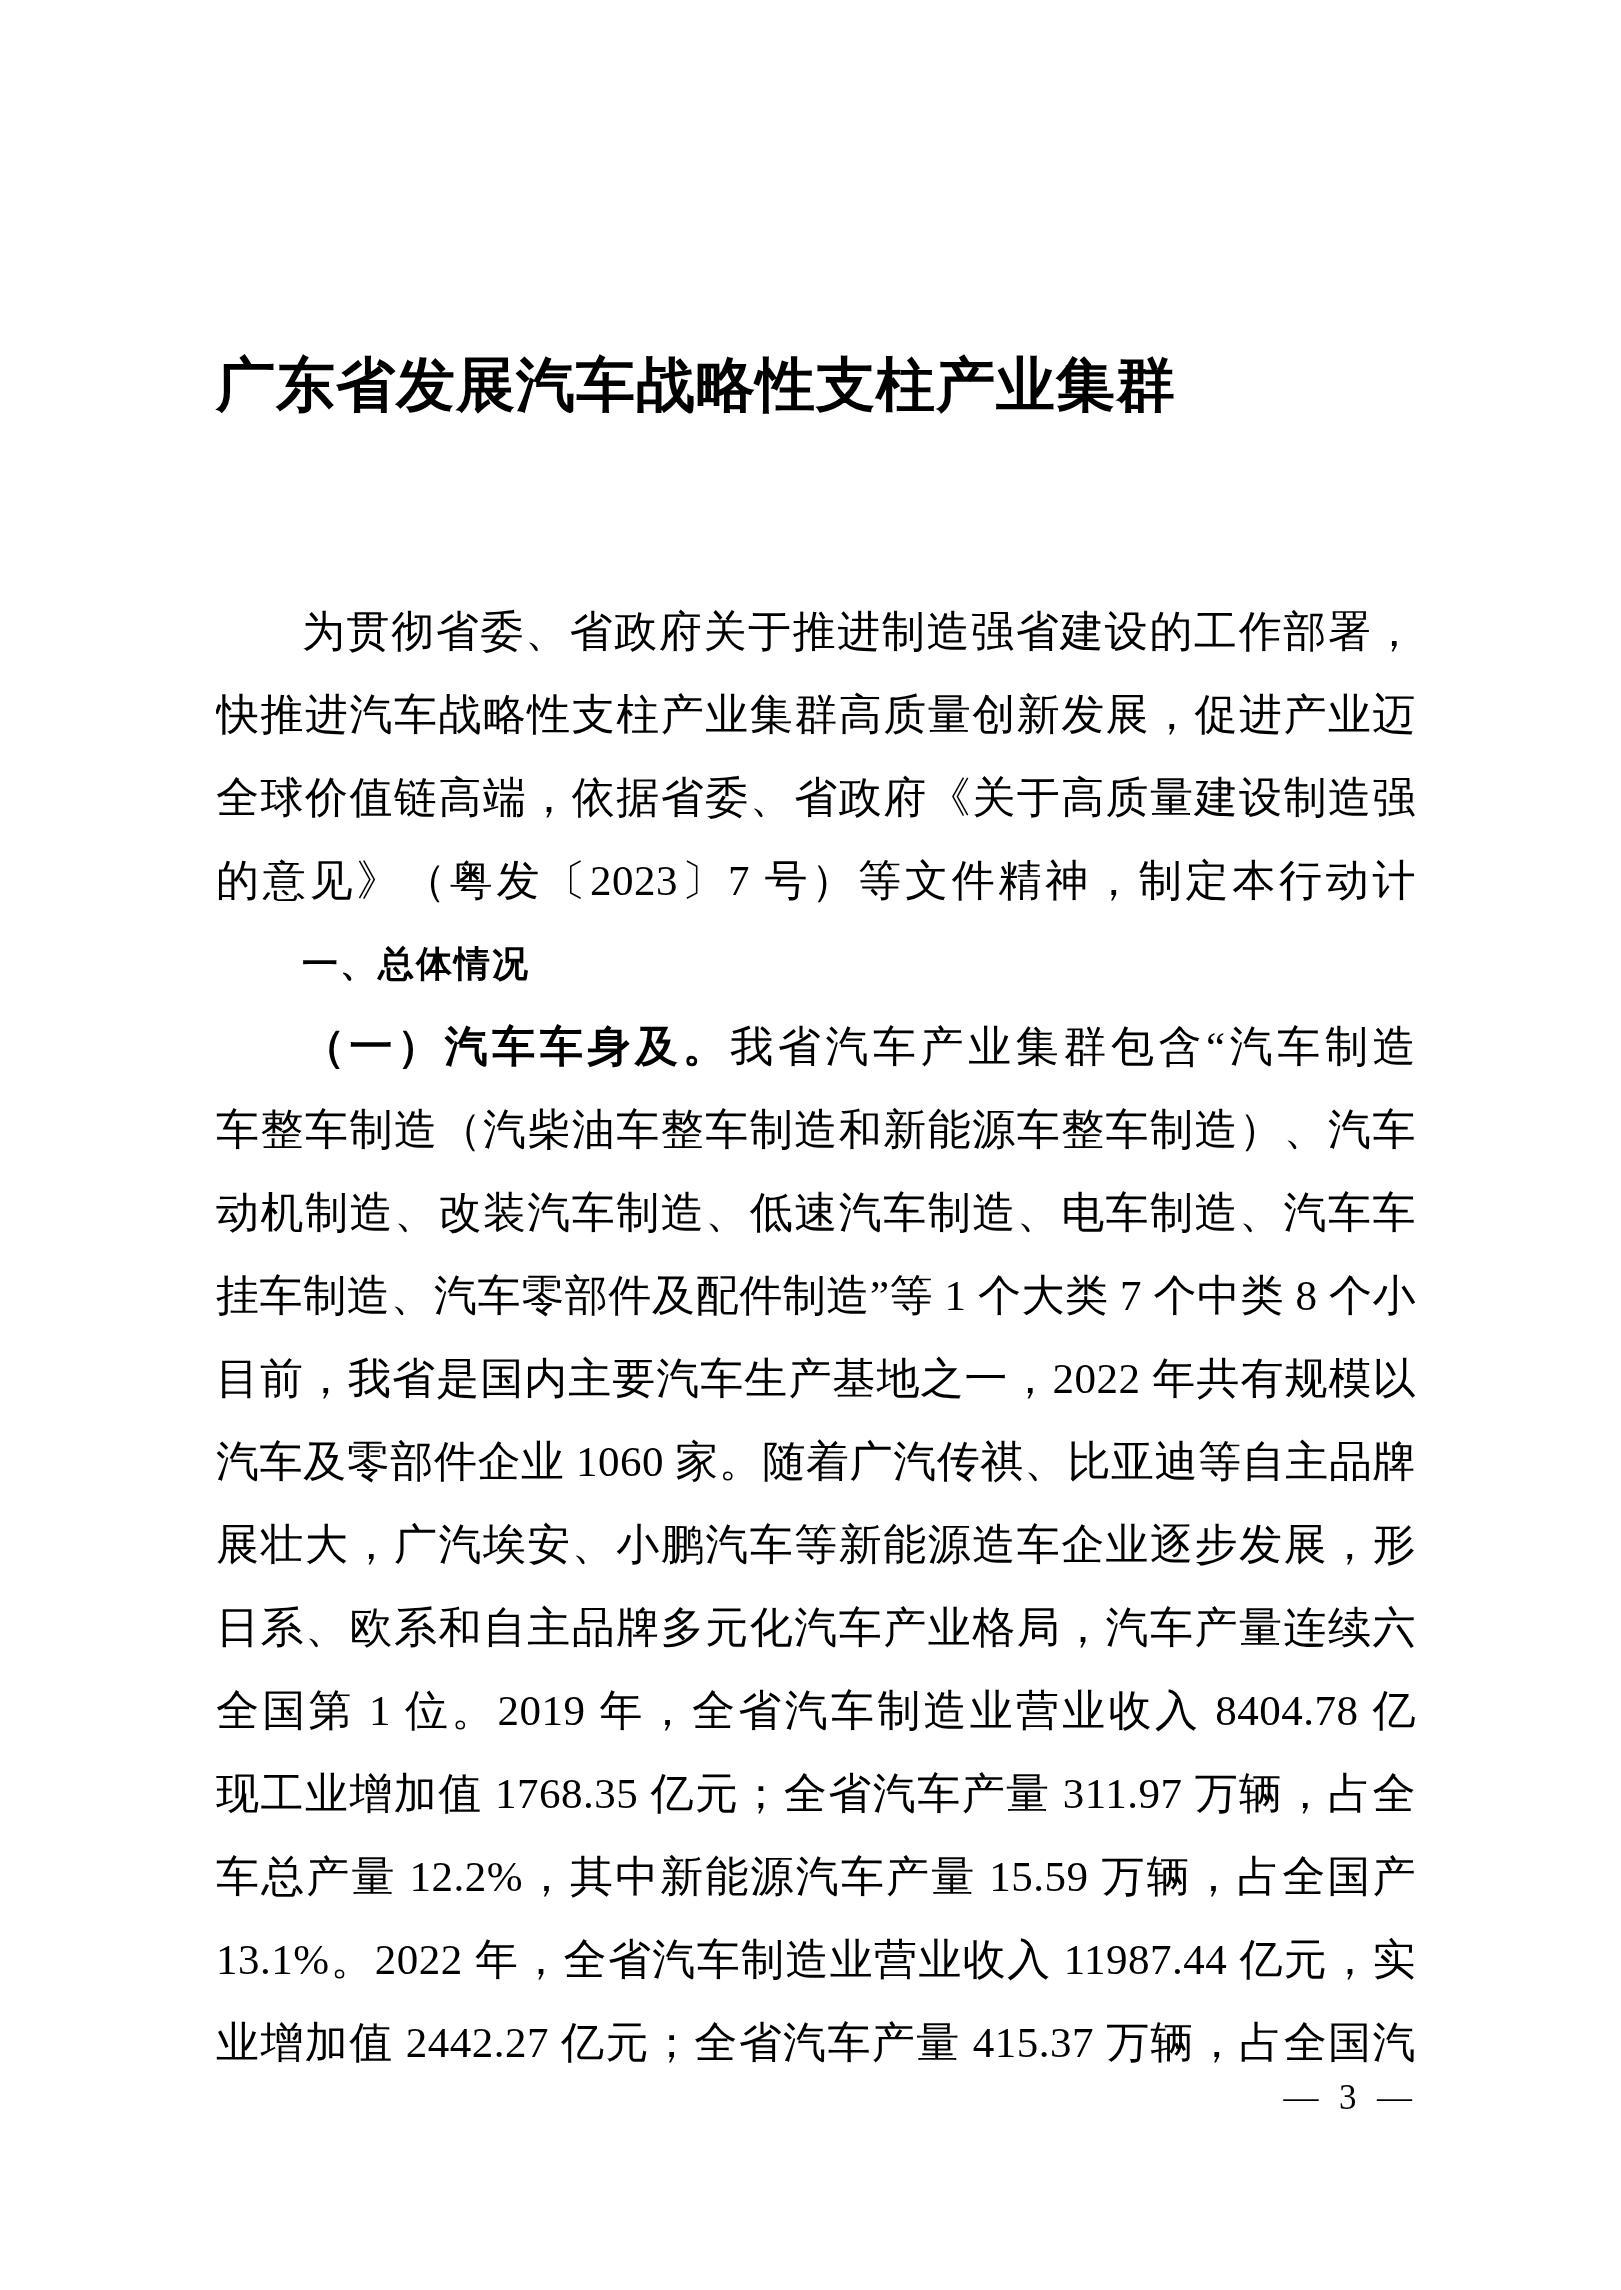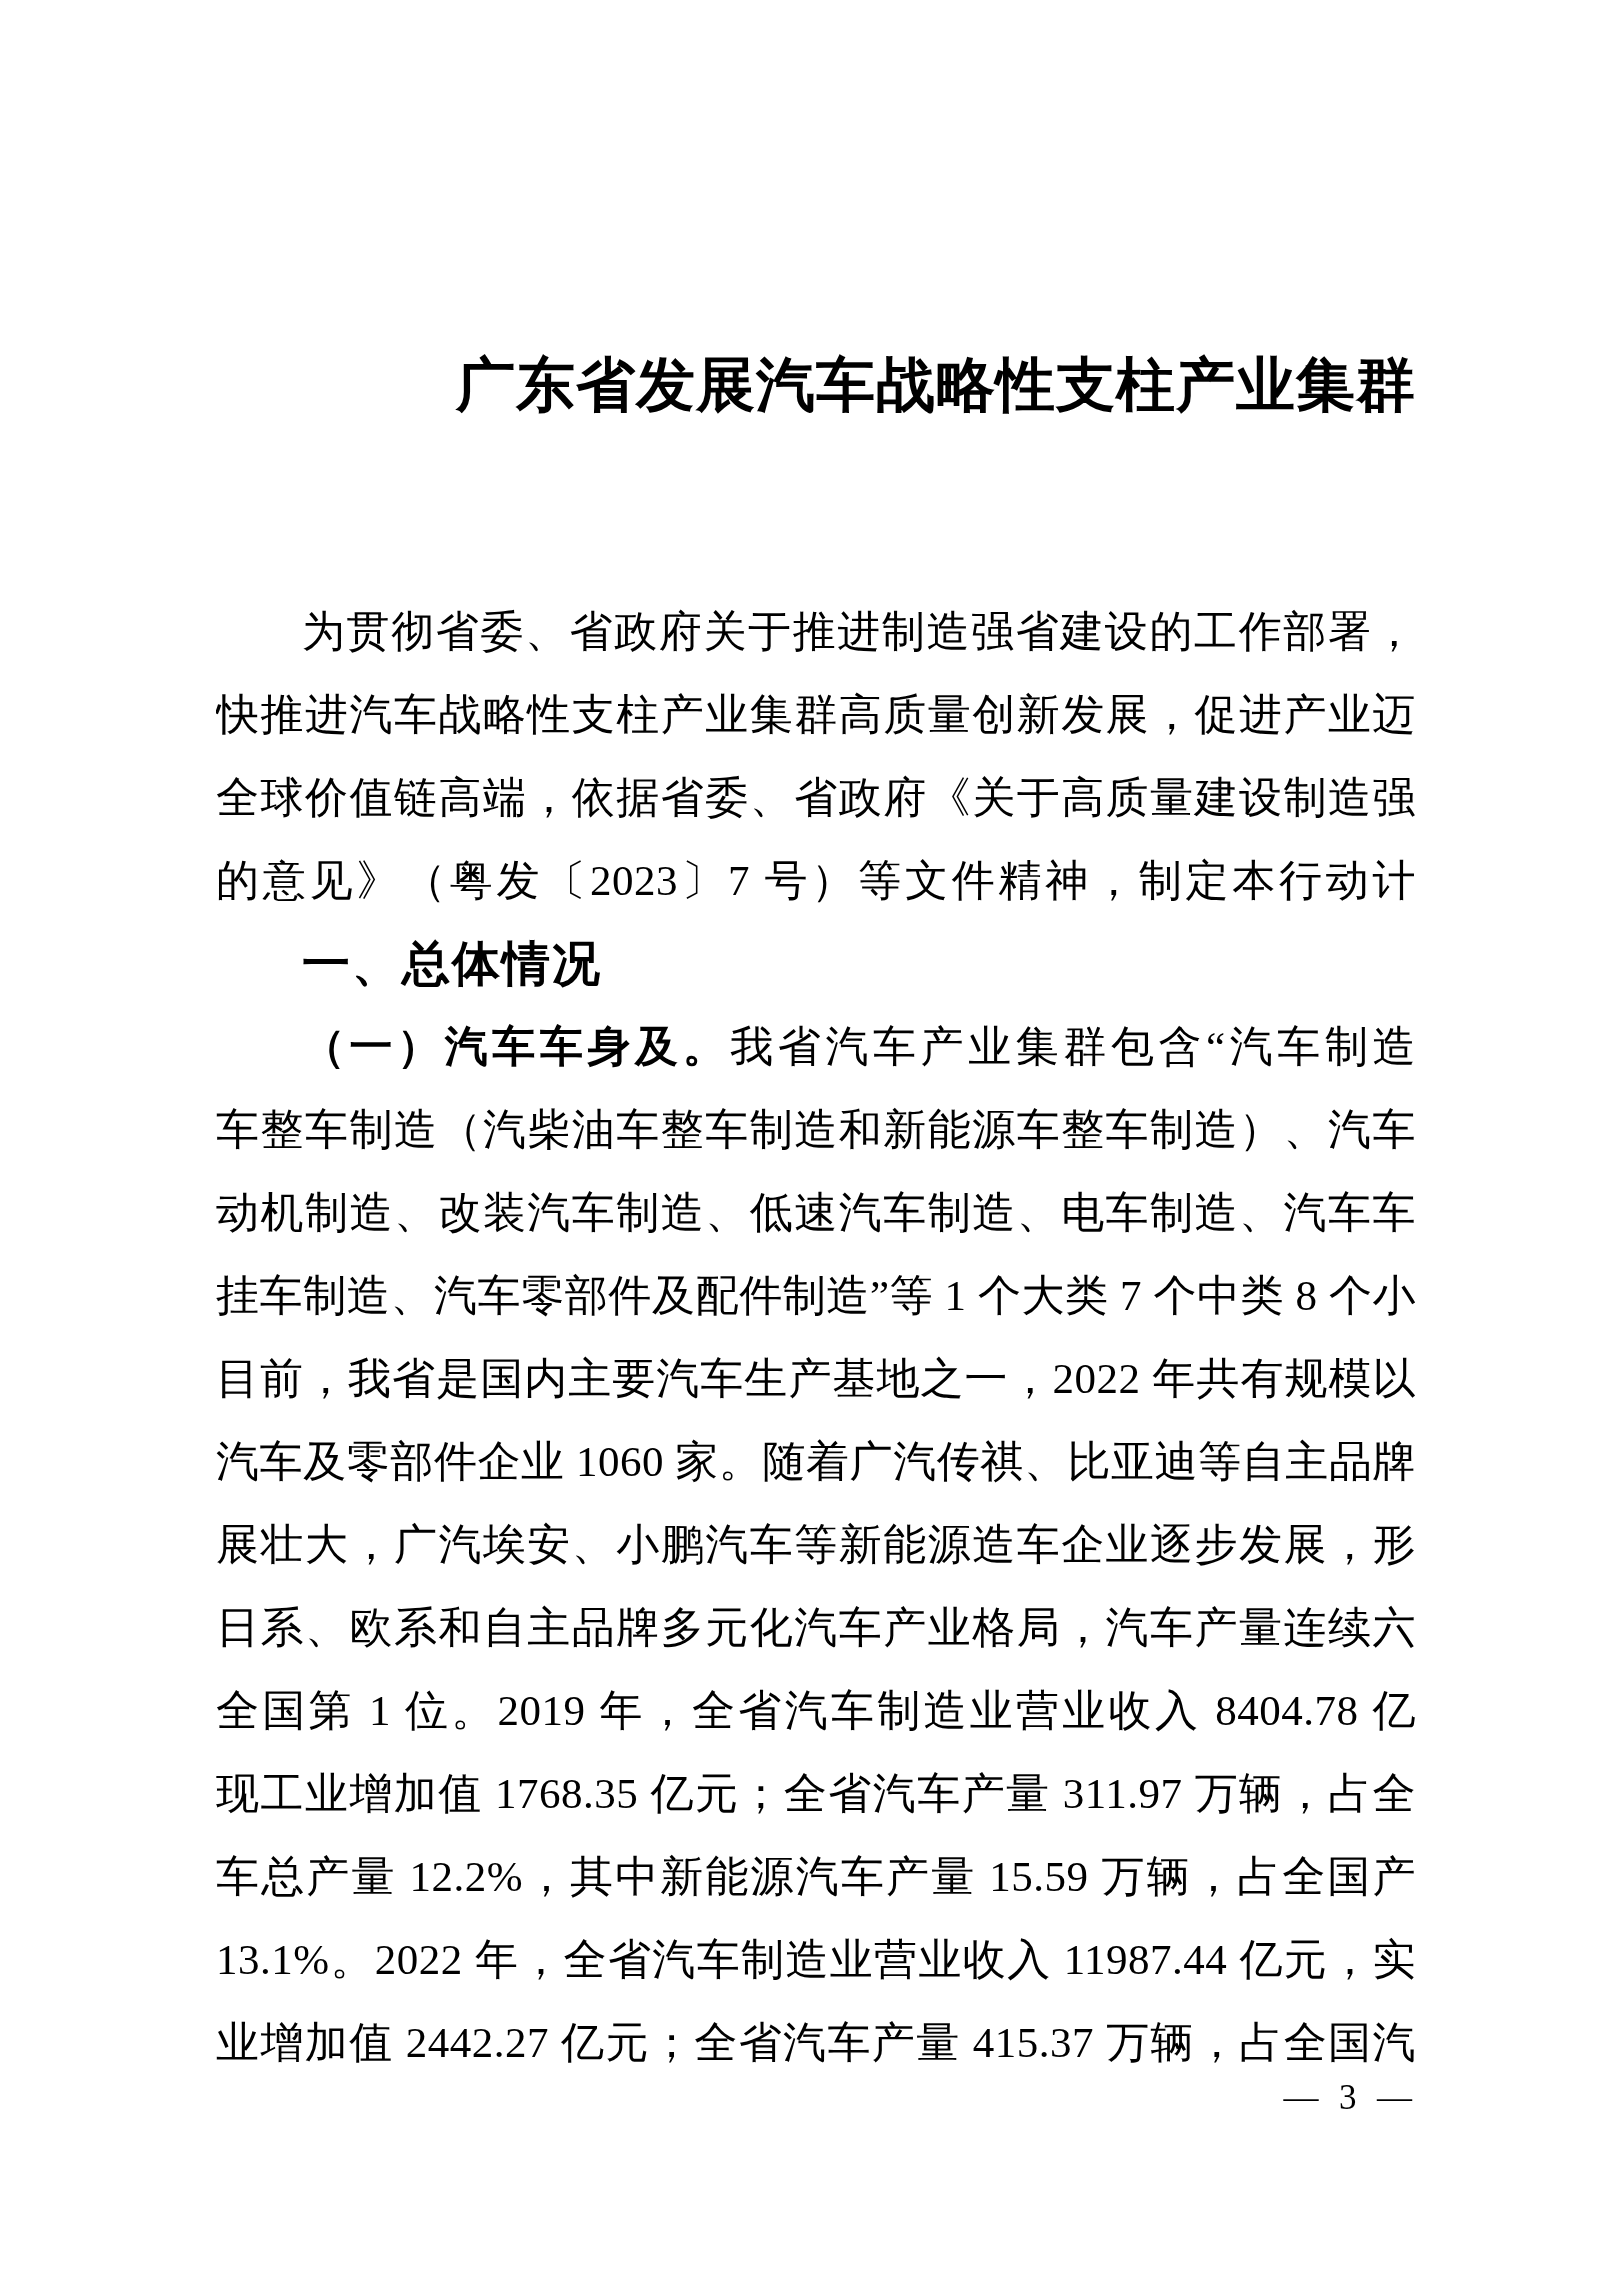--- a/index.html
+++ b/index.html
@@ -11,21 +11,21 @@
     color: #000000;
     font-family: "Liberation Serif", "DejaVu Serif", serif;
     overflow: hidden;
   }
   
   .doc-title {
     position: absolute;
     top: 341px;
     left: 216px;
     width: 1200px;
-    text-align: right;
+    text-align: left;
     font-weight: 700;
     font-size: 59px;
     line-height: 88px;
     font-family: "Liberation Serif", "DejaVu Serif", serif;
     letter-spacing: 1px;
   }
   
   .doc-body {
     position: absolute;
     top: 590px;
@@ -44,21 +44,21 @@
   }
   .para-intro .line:first-child { padding-left: 86px; }
   .para-intro .line:last-child { text-align-last: left; }
   .line.first-line { padding-left: 86px; }
   .section-heading {
     height: 83px;
     line-height: 83px;
     padding-left: 86px;
     font-family: "Liberation Sans", "DejaVu Sans", sans-serif;
     font-weight: 700;
-    font-size: 48px;
+    font-size: 36px;
     letter-spacing: 2px;
   }
   .clause-lead {
     font-weight: 700;
   }
   
   .page-footer {
     position: absolute;
     top: 2076px;
     right: 203px;

